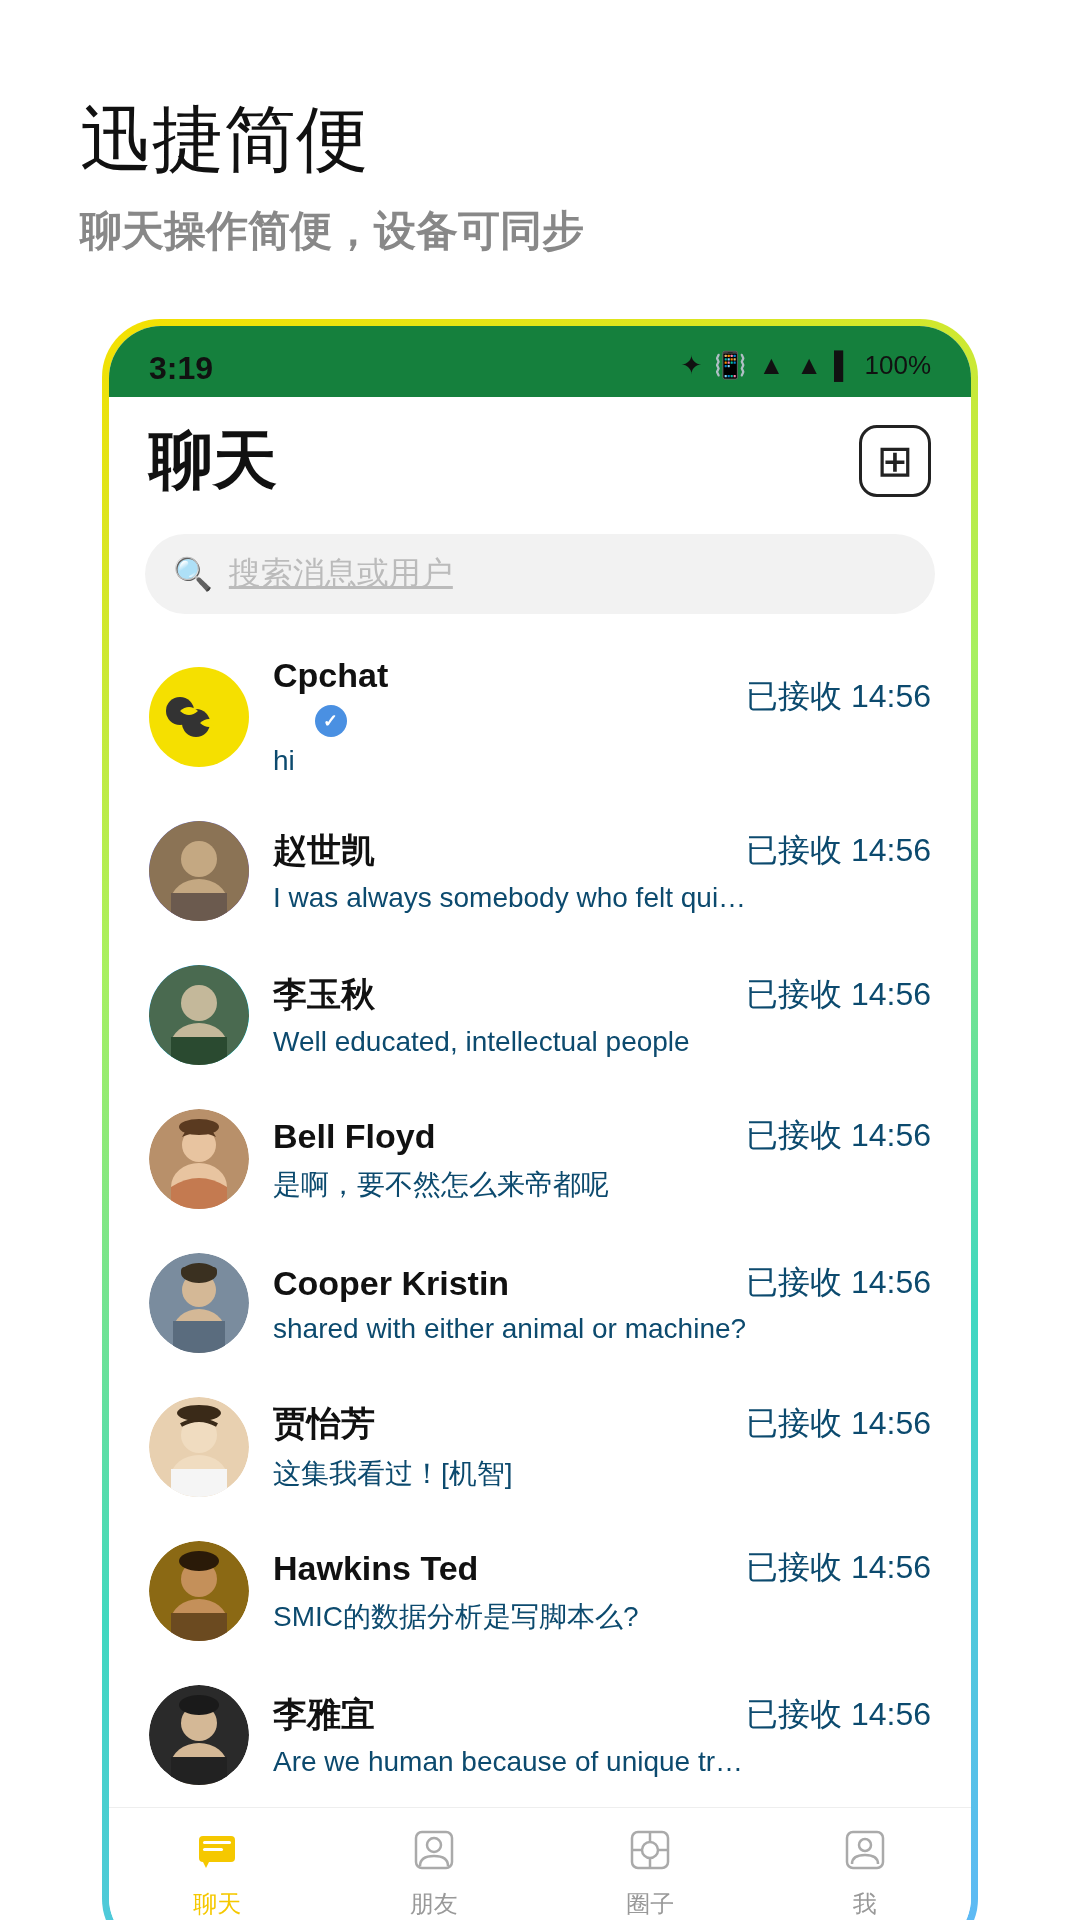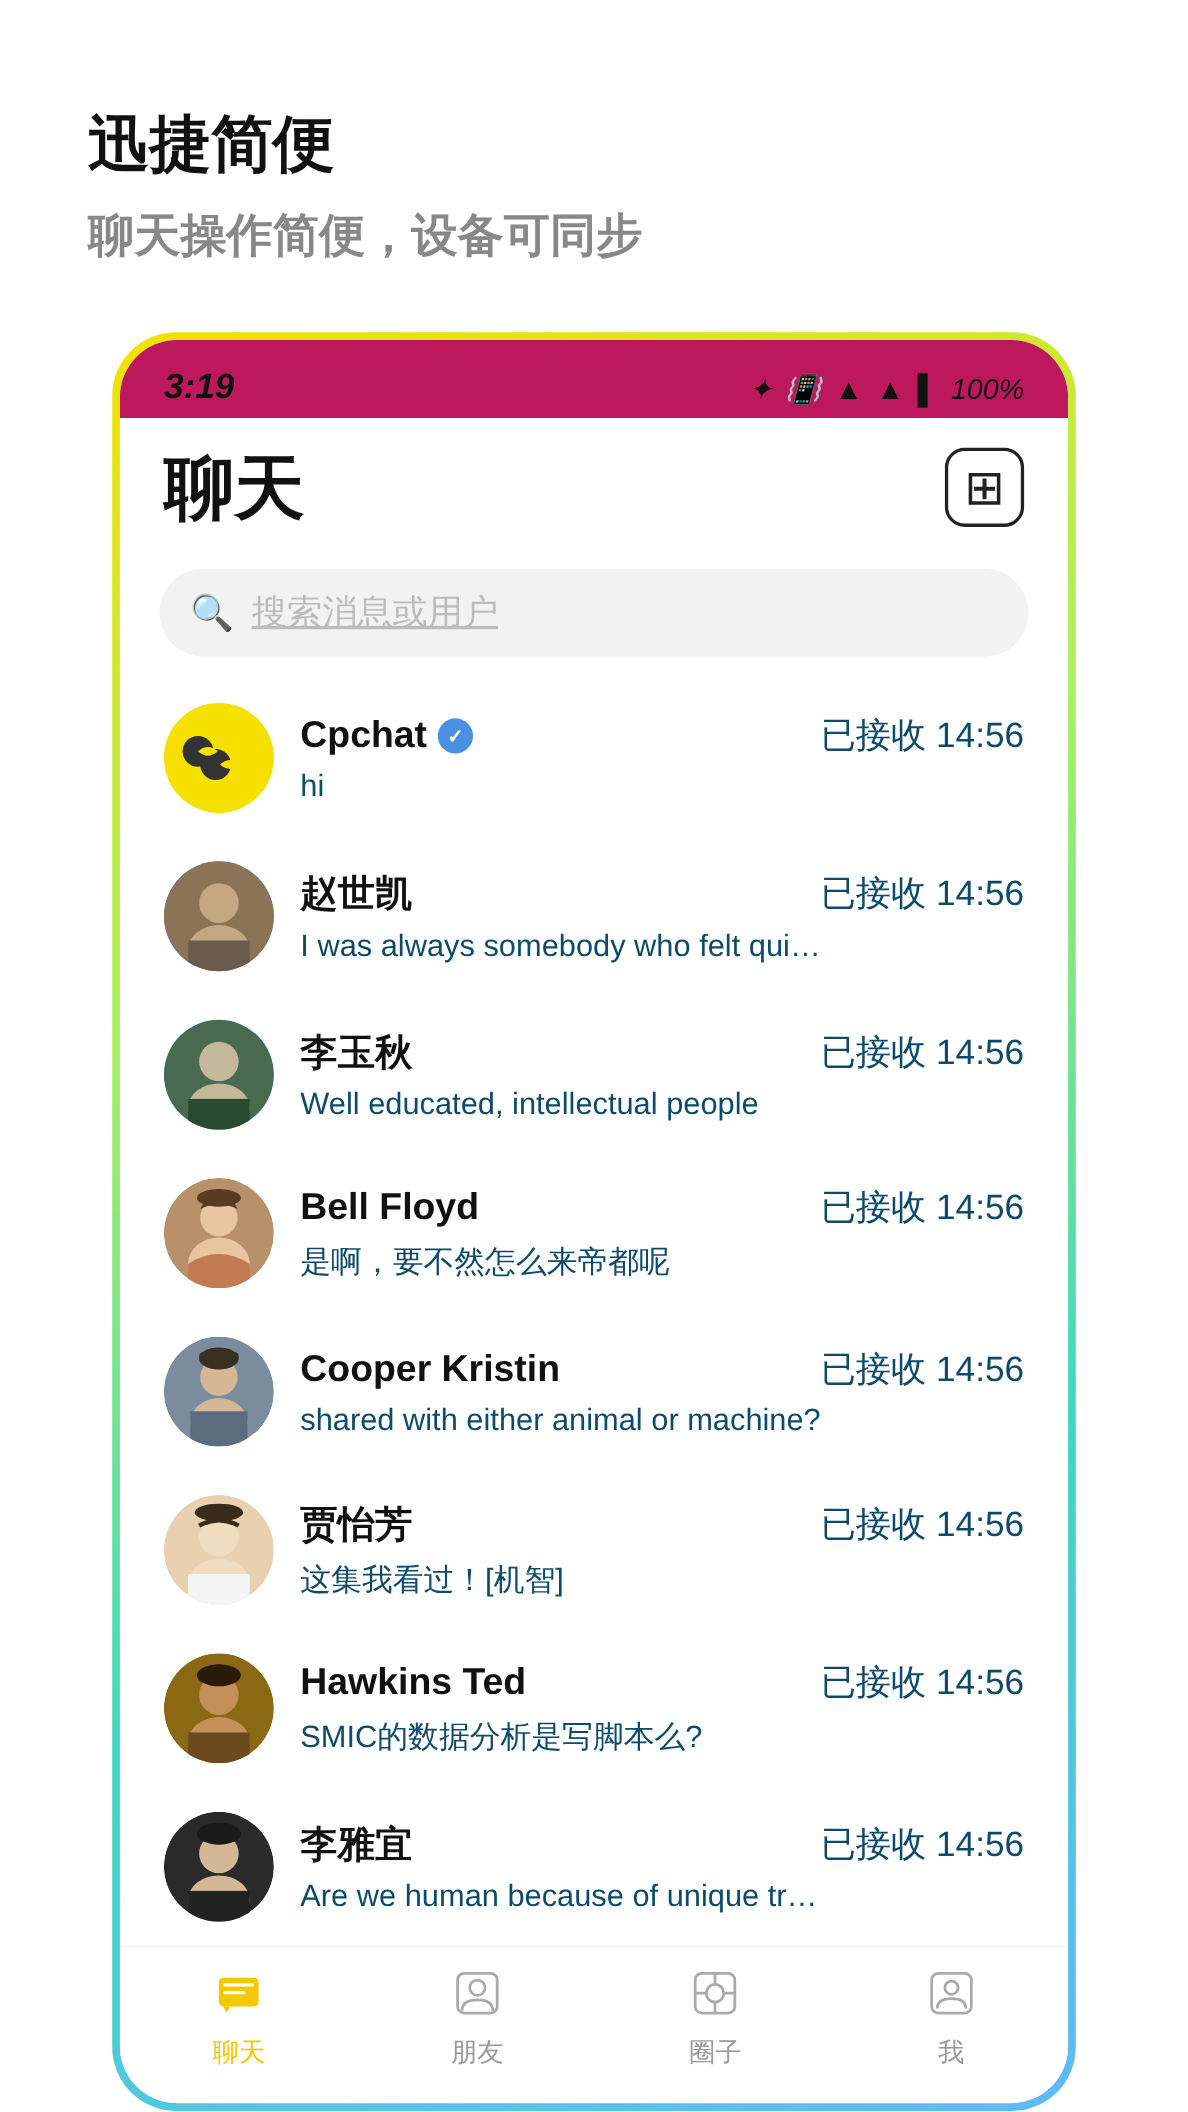--- a/index.html
+++ b/index.html
@@ -8,22 +8,22 @@
       height: 1920px;
       background: #fff;
       font-family: -apple-system, 'PingFang SC', 'Helvetica Neue', sans-serif;
       overflow: hidden;
     }
 
     .page-header {
       padding: 100px 80px 60px 80px;
     }
     .page-title {
-      font-size: 56px;
-      font-weight: 700;
+      font-size: 72px;
+      font-weight: 400;
       color: #111;
       line-height: 1.1;
       margin-bottom: 24px;
     }
     .page-subtitle {
       font-size: 42px;
       color: #888;
       font-weight: 700;
     }
 
@@ -39,24 +39,23 @@
     .phone-inner {
       border-radius: 52px;
       overflow: hidden;
       background: #fff;
     }
 
     
     .status-bar {
       display: flex;
       justify-content: space-between;
-      align-items: flex-end;
+      align-items: flex-start;
       padding: 24px 40px 10px 40px;
-      background: #be185d;
-      font-style: italic;
+      background: #15803d;
     }
     .status-time {
       font-size: 32px;
       font-weight: 600;
       color: #111;
     }
     .status-icons {
       display: flex;
       align-items: center;
       gap: 12px;
@@ -150,20 +149,21 @@
       align-items: center;
       margin-bottom: 8px;
     }
     .chat-name {
       font-size: 34px;
       font-weight: 600;
       color: #111;
       display: flex;
       align-items: center;
       gap: 10px;
+      flex-direction: column;
     }
     .verified-badge {
       width: 32px;
       height: 32px;
       background: #4a90e2;
       border-radius: 50%;
       display: inline-flex;
       align-items: center;
       justify-content: center;
       color: #fff;

